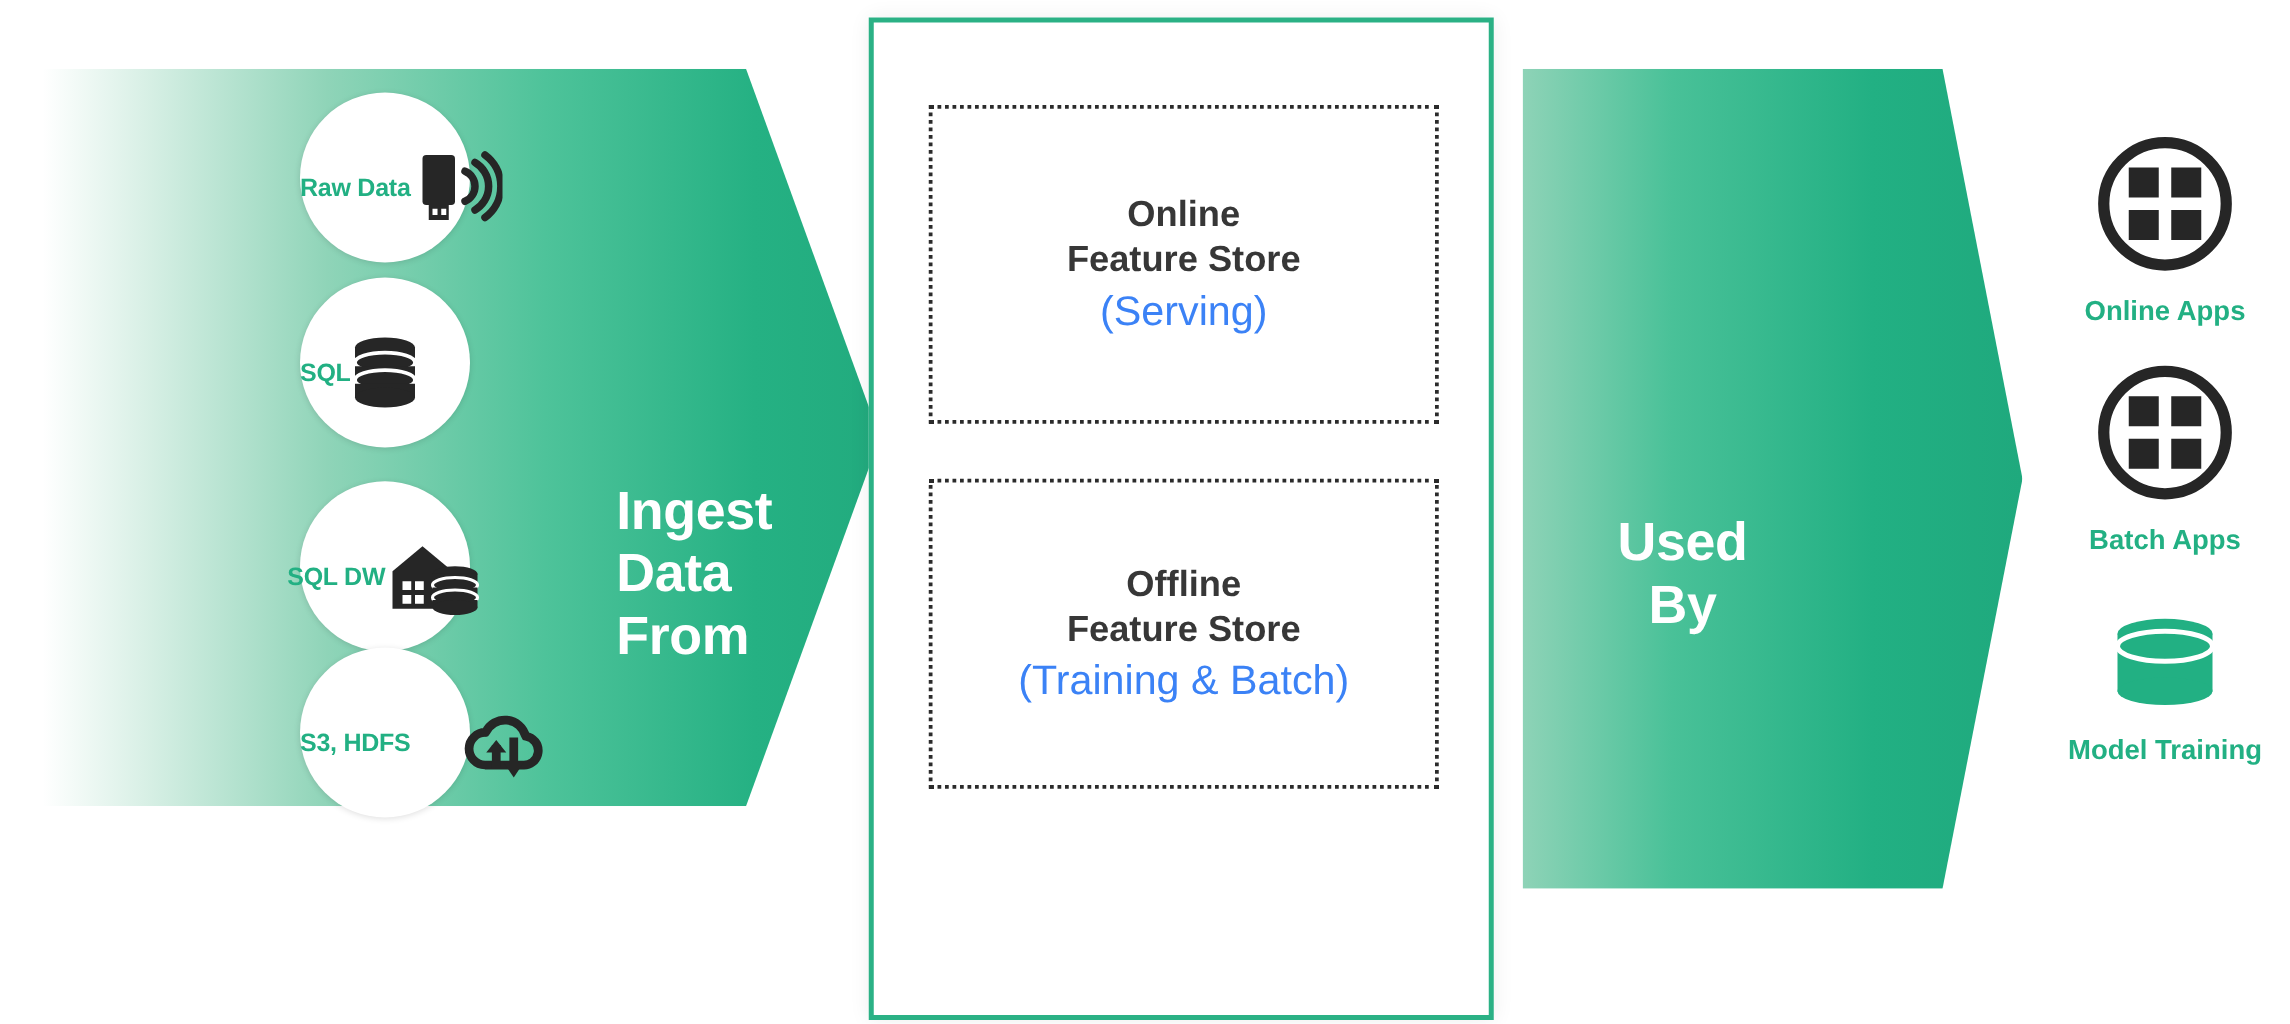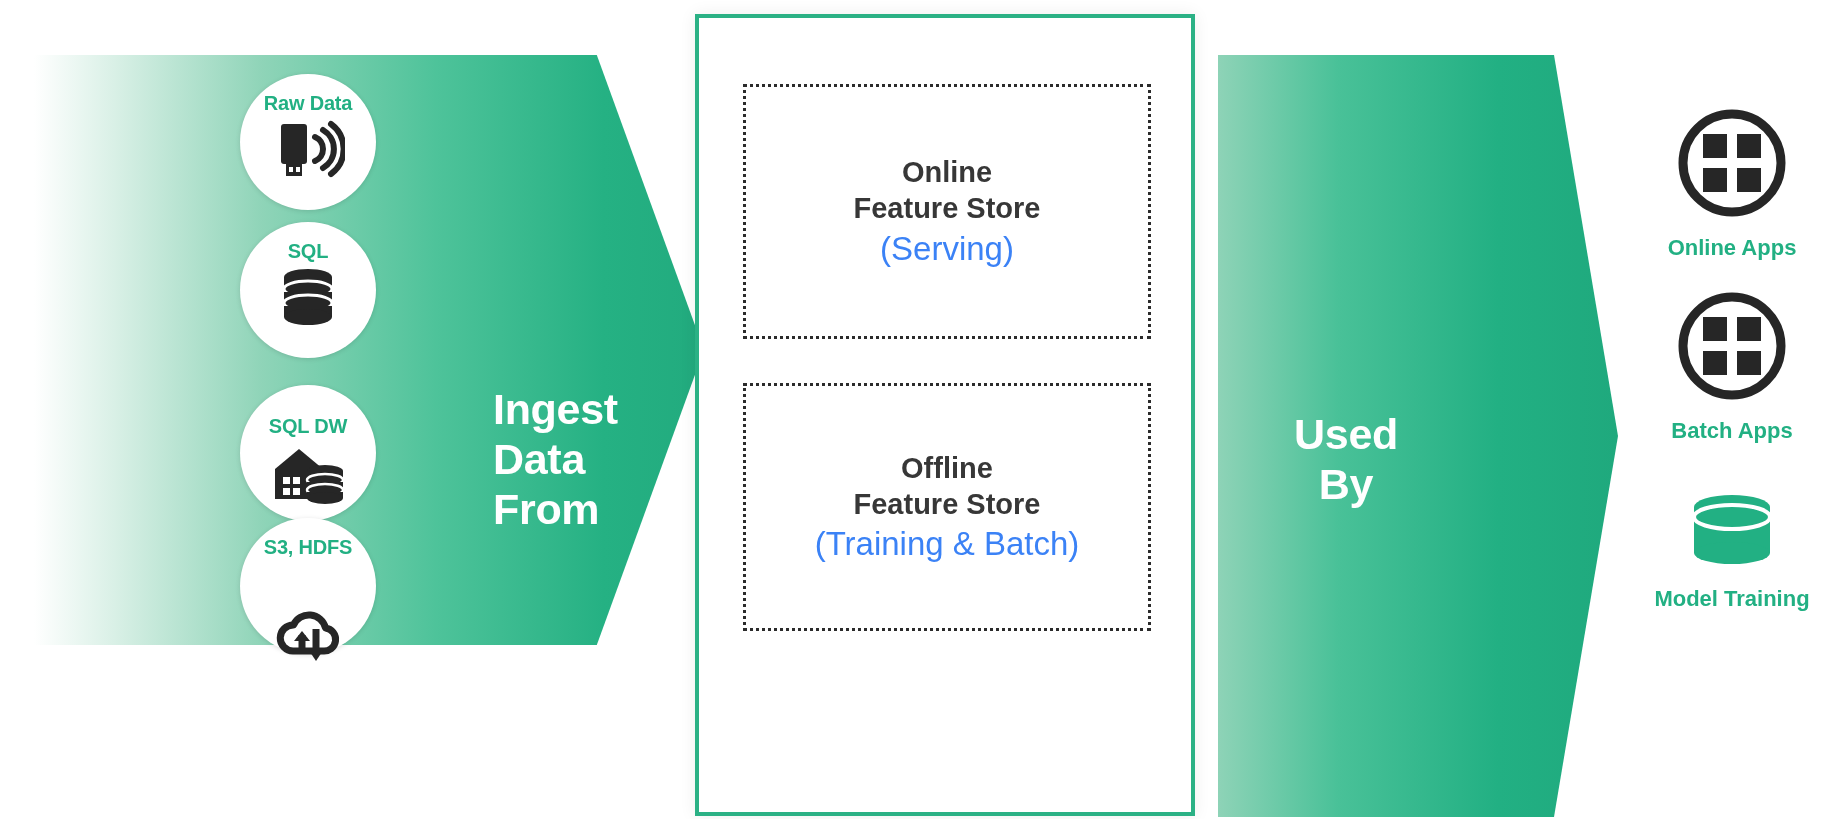--- a/index.html
+++ b/index.html
@@ -15,21 +15,21 @@
   
   .arrow{position:absolute;}
   .arrow-shape{
     position:absolute;inset:0;
     clip-path:polygon(0 0, 84% 0, 100% 50%, 84% 100%, 0 100%);
   }
   .arrow-ingest{left:34px;top:55px;width:670px;height:590px;}
   .arrow-ingest .arrow-shape{
     background:linear-gradient(90deg,#ffffff 0%, #d9f0e6 12%, #8fd4b8 34%, #4ec39a 60%, #25b183 85%, #22ab7e 100%);
   }
-  .arrow-usedby{left:1218px;top:55px;width:400px;height:762px;}
+  .arrow-usedby{left:1218px;top:55px;width:400px;height:656px;}
   .arrow-usedby .arrow-shape{
     background:linear-gradient(90deg,#8ed3b7 0%, #49c198 30%, #22b083 70%, #1fa97d 100%);
   }
 
   .arrow-label{
     position:absolute;
     color:#ffffff;
     font-weight:bold;
     font-size:43px;
     line-height:1.16;
@@ -38,21 +38,21 @@
   .arrow-ingest .arrow-label{left:459px;top:330px;}
   .arrow-usedby .arrow-label{left:-72px;top:355px;width:400px;text-align:center;}
 
   
   .sources{position:absolute;left:240px;top:74px;}
   .src-circle{
     position:absolute;
     width:136px;height:136px;border-radius:50%;
     background:#ffffff;
     box-shadow:0 1px 5px rgba(0,0,0,0.13);
-    display:flex;flex-direction:column;align-items:center;
+    display:flex;flex-direction:row;align-items:center;
     justify-content:flex-start;
     padding-top:18px;
     box-sizing:border-box;
   }
   .src-circle:nth-child(1){top:0;}
   .src-circle:nth-child(2){top:148px;}
   .src-circle:nth-child(3){top:311px;justify-content:center;}
   .src-circle:nth-child(4){top:444px;gap:39px;}
   .src-label{
     color:#22b083;

